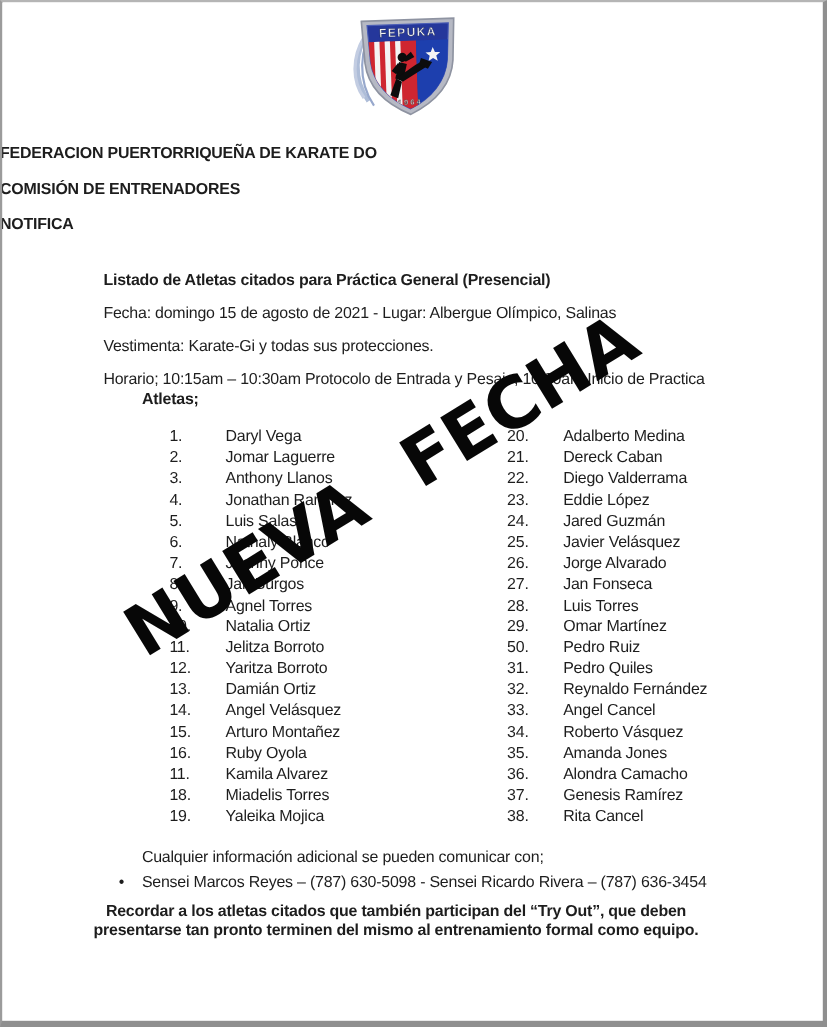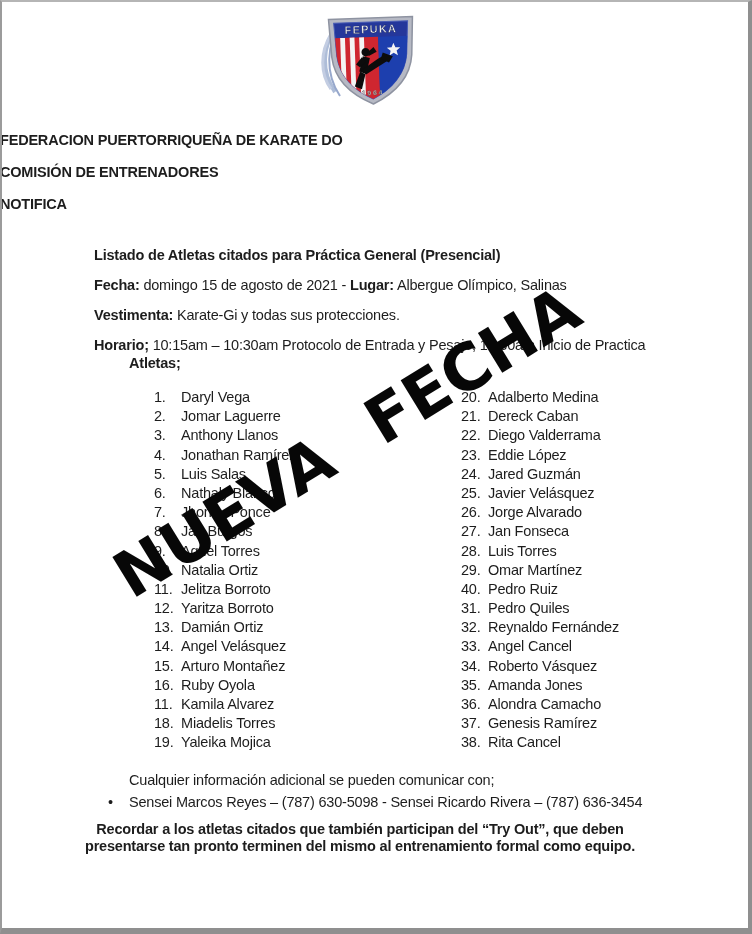--- a/index.html
+++ b/index.html
@@ -10,25 +10,25 @@
   }
   .frame{
     position:absolute;inset:0;pointer-events:none;z-index:60;
     border-top:2px solid #b5b5b5;border-left:2px solid #9b9b9b;
     border-right:4px solid #8f8f8f;border-bottom:6px solid #8f8f8f;
   }
   .abs{position:absolute;white-space:nowrap;}
   .hdr{left:0;width:748px;text-align:left;font-weight:bold;}
   .logo{position:absolute;left:316px;top:12px;width:112px;height:100px;}
   .intro-line{left:94px;}
-  b{font-weight:bold;margin-top:28px;}
+  b{font-weight:normal;margin-top:28px;}
   .col{position:absolute;top:388px;}
   .col .row{display:flex;height:19.2px;line-height:19.2px;}
   .col .num{width:27px;flex:0 0 27px;}
-  .col .nm{white-space:nowrap;}
+  .col .nm{white-space:nowrap;margin-left:24px;}
   .col-left{left:154px;}
   .col-right{left:461px;}
   .bullet{display:inline-block;width:21px;}
   .closing{
     left:-16px;width:752px;text-align:center;font-weight:bold;line-height:17px;
   }
   .watermark{
     position:absolute;left:347px;top:442px;z-index:40;
     transform:translate(-50%,-50%) rotate(-31.5deg);
     font-family:"DejaVu Sans",sans-serif;font-weight:bold;
@@ -210,21 +210,21 @@
       </div>
       <div class="row">
         <span class="num">28.</span>
         <span class="nm">Luis Torres</span>
       </div>
       <div class="row">
         <span class="num">29.</span>
         <span class="nm">Omar Martínez</span>
       </div>
       <div class="row">
-        <span class="num">40.</span>
+        <span class="num">50.</span>
         <span class="nm">Pedro Ruiz</span>
       </div>
       <div class="row">
         <span class="num">31.</span>
         <span class="nm">Pedro Quiles</span>
       </div>
       <div class="row">
         <span class="num">32.</span>
         <span class="nm">Reynaldo Fernández</span>
       </div>

